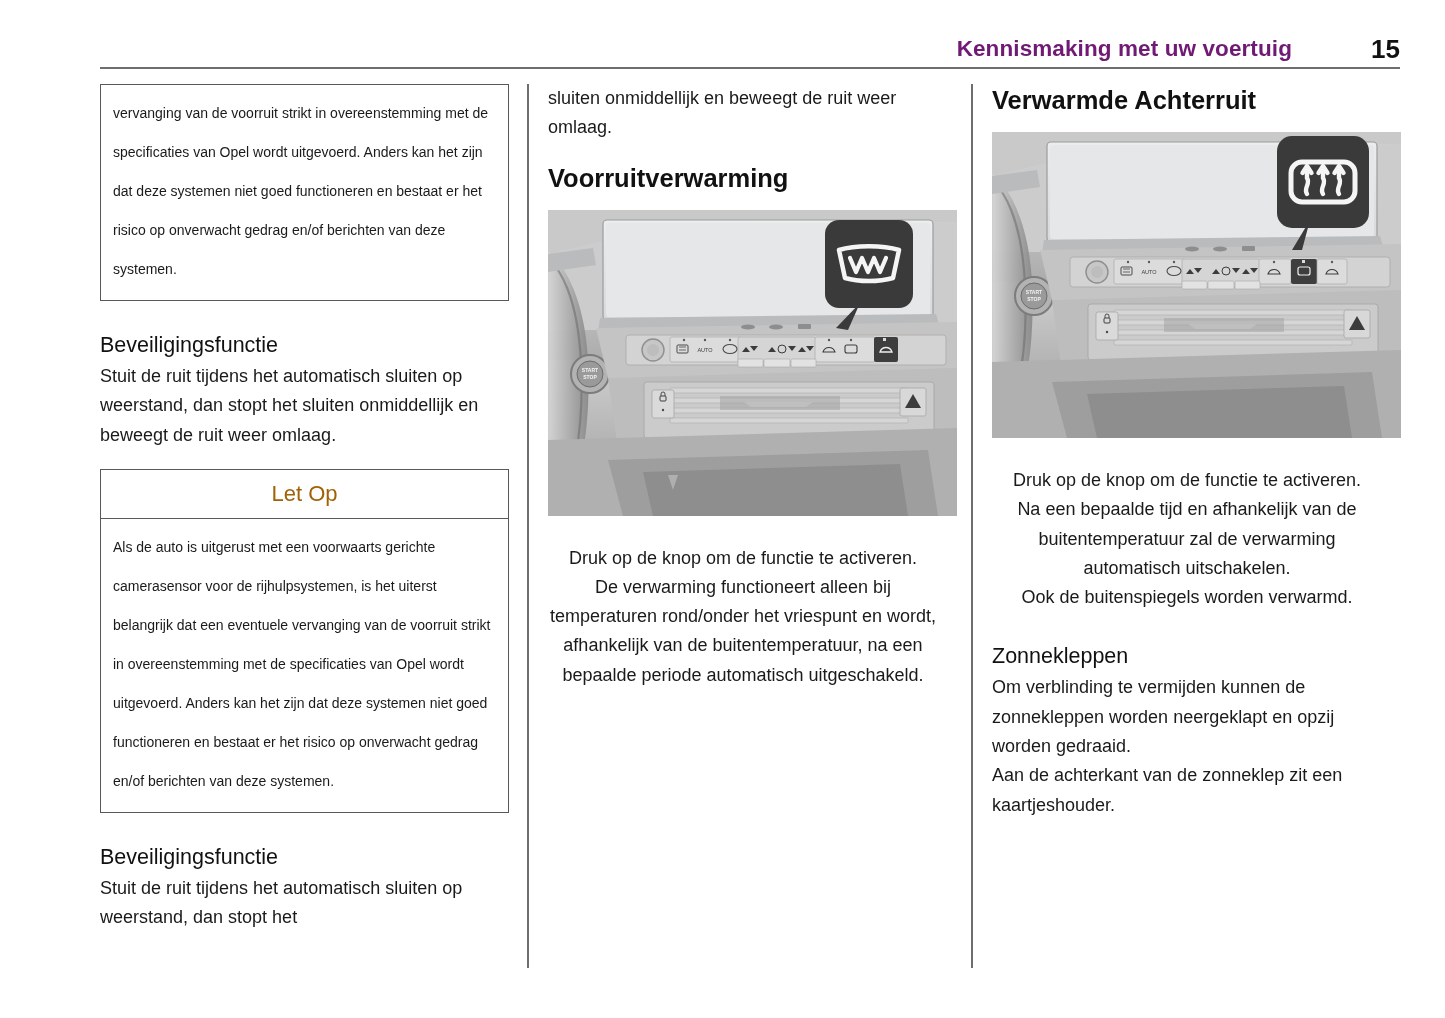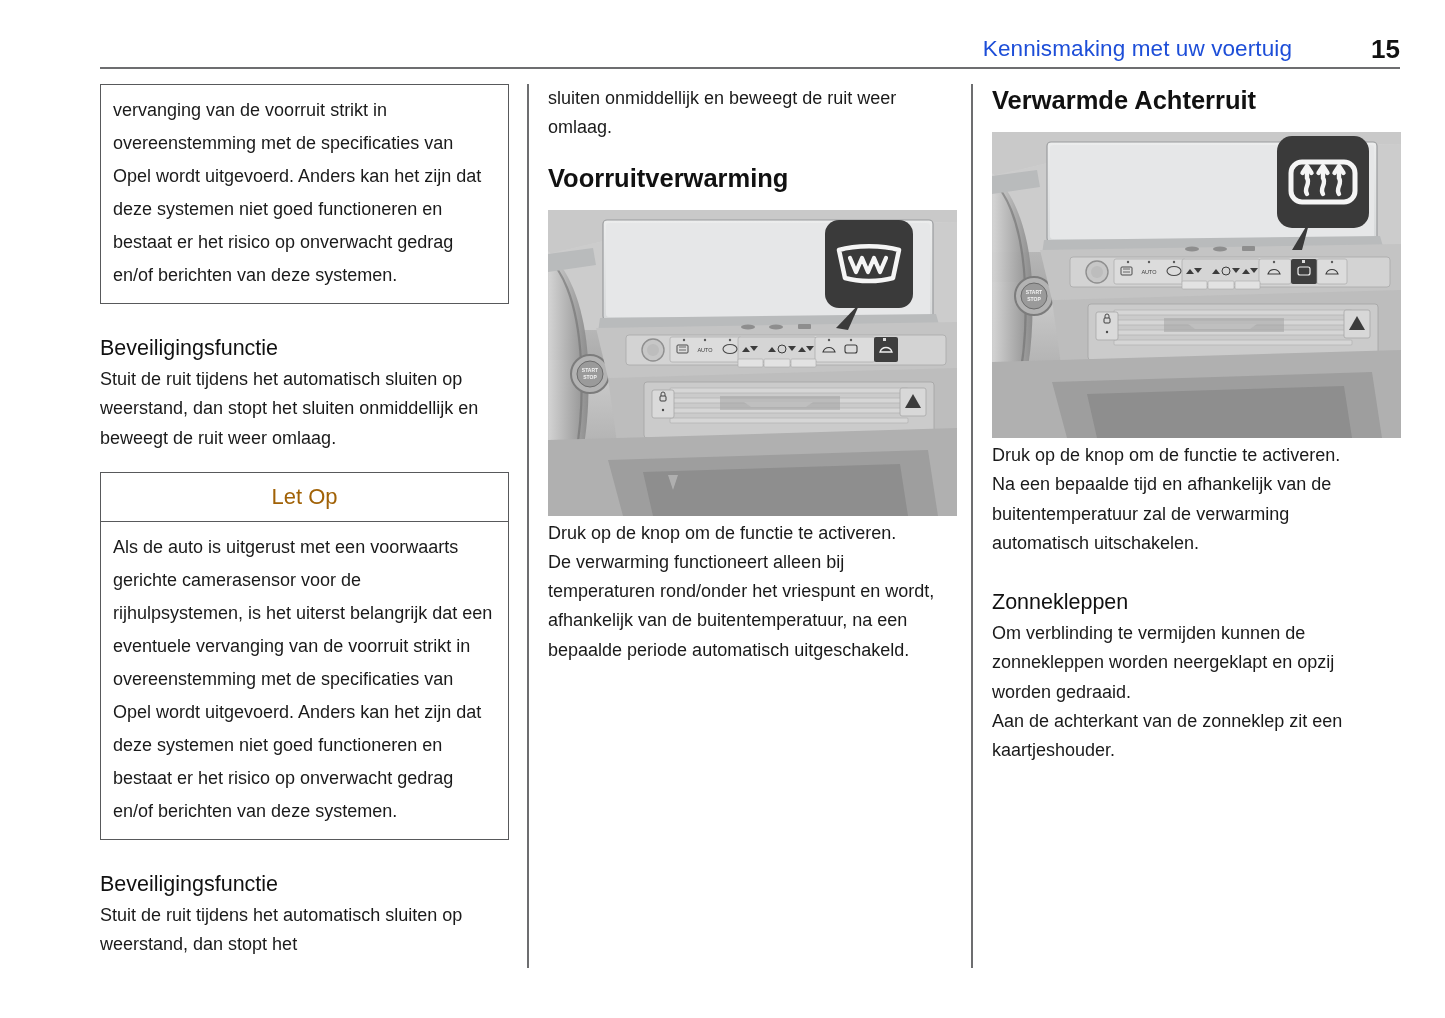--- a/index.html
+++ b/index.html
@@ -22,23 +22,23 @@
     left: 100px;
     top: 36px;
     width: 1300px;
     height: 32px;
     display: flex;
     align-items: flex-start;
     justify-content: flex-end;
   }
   #header-title {
     font-size: 22.5px;
-    font-weight: normal;
+    font-weight: bold;
     letter-spacing: 0.1px;
-    color: #1d4ed8;
+    color: #701a75;
     line-height: 26px;
   }
   #header-page {
     font-size: 26px;
     font-weight: bold;
     color: #111;
     margin-left: 72px;
     line-height: 26px;
     min-width: 36px;
     text-align: right;
@@ -109,32 +109,32 @@
     border-bottom: 1.6px solid #58595b;
     text-align: center;
     font-size: 22px;
     line-height: 30px;
     padding: 9px 0 9px 0;
     color: #a16207;
   }
   .notice-body {
     padding: 9px 12px 11px 12px;
   }
-  .notice-body .body-text { font-size: 18px; line-height: 33px; }
+  .notice-body .body-text { font-size: 14px; line-height: 39px; }
 
   
   .figure {
     position: relative;
     width: 409px;
     background: #ffffff;
   }
   .figure svg { display: block; width: 100%; height: auto; }
 
   
-  .fig-caption { margin-top: 3px; }
+  .fig-caption { margin-top: 28px; text-align: center; }
 </style>
 </head>
 <body>
 
 <div id="header">
   <span id="header-title">Kennismaking met uw voertuig</span>
   <span id="header-page">15</span>
 </div>
 <div id="header-rule"></div>
 
@@ -436,20 +436,21 @@
         <path d="M-4.5 -9 L0 -16 L4.5 -9" fill="none" stroke="#f5f5f5" stroke-width="4.4" stroke-linecap="round" stroke-linejoin="round"></path>
         <path d="M16 12 C 12 6, 20 2, 16 -4 L 16 -14" fill="none" stroke="#f5f5f5" stroke-width="4.4" stroke-linecap="round"></path>
         <path d="M11.5 -9 L16 -16 L20.5 -9" fill="none" stroke="#f5f5f5" stroke-width="4.4" stroke-linecap="round" stroke-linejoin="round"></path>
       </g>
     </svg>
   </div>
 
   <div class="fig-caption">
     <p class="body-text">Druk op de knop om de functie te activeren.</p>
     <p class="body-text">Na een bepaalde tijd en afhankelijk van de buitentemperatuur zal de verwarming automatisch uitschakelen.</p>
+    <p class="body-text">Ook de buitenspiegels worden verwarmd.</p>
   </div>
 
   <div class="spacer-md"></div>
 
   <h3 class="sub-title">Zonnekleppen</h3>
   <p class="body-text">Om verblinding te vermijden kunnen de zonnekleppen worden neergeklapt en opzij worden gedraaid.</p>
   <p class="body-text">Aan de achterkant van de zonneklep zit een kaartjeshouder.</p>
 </div>
 
 </body></html>

